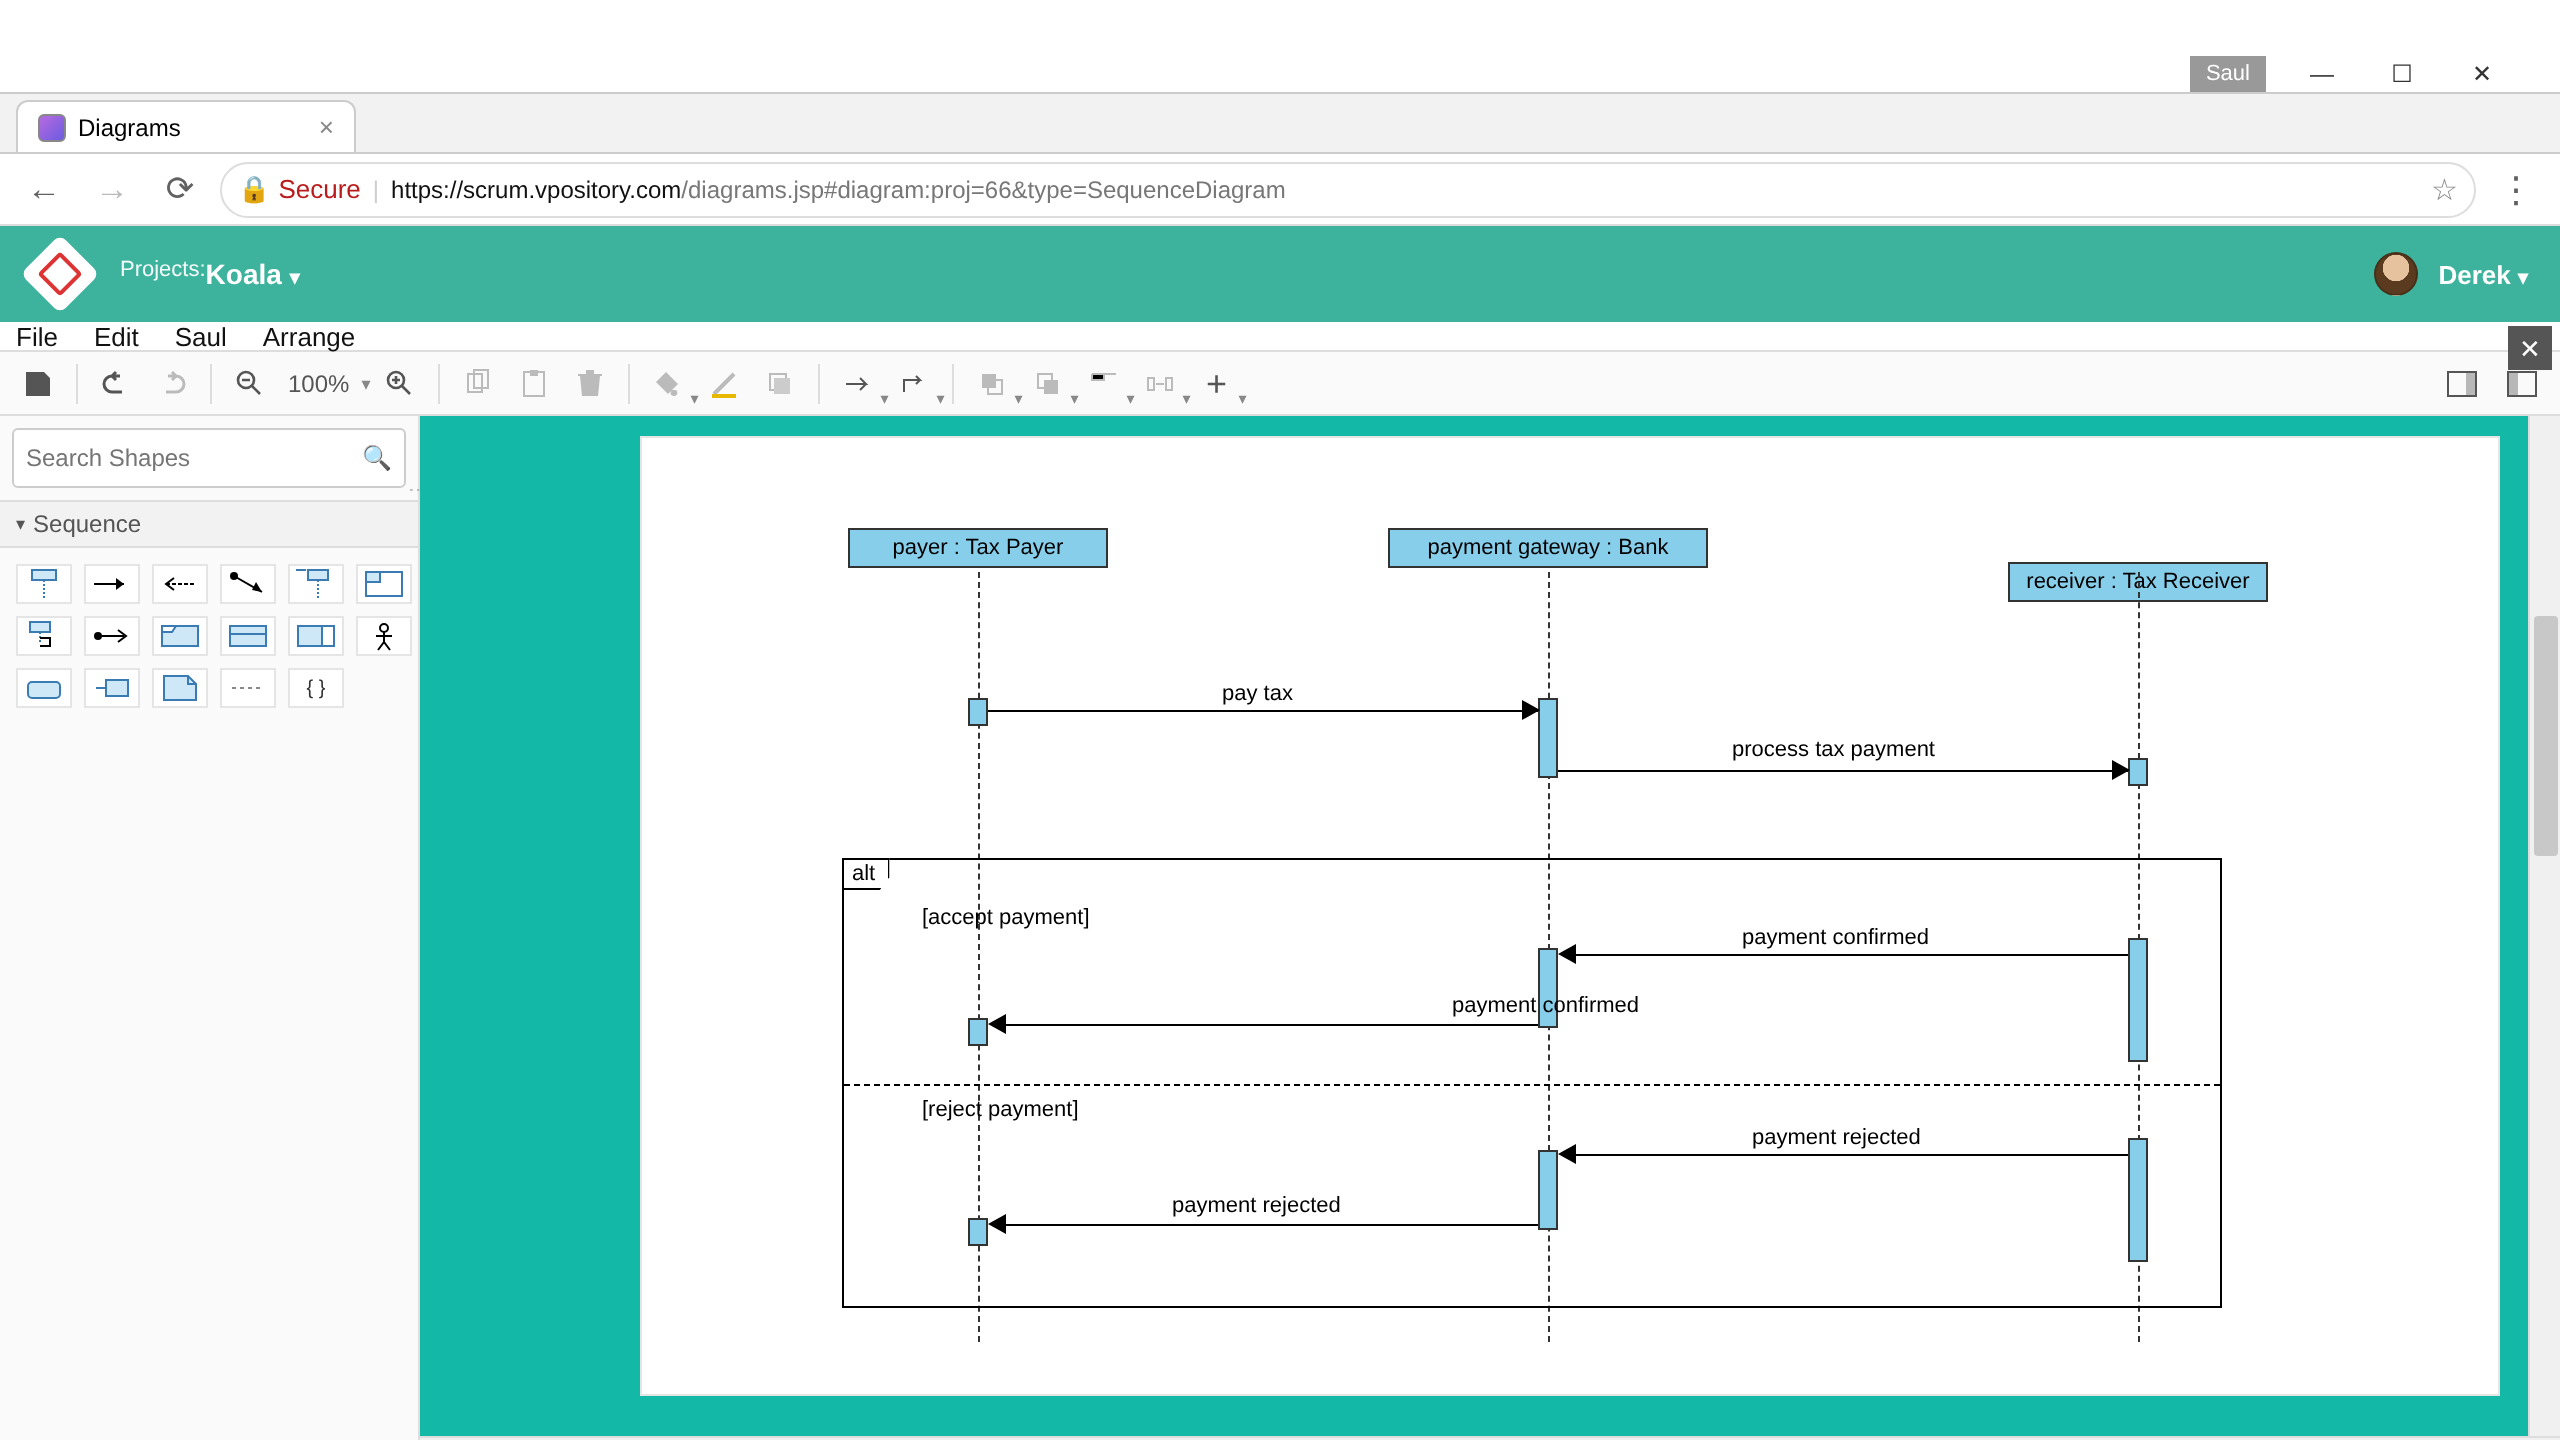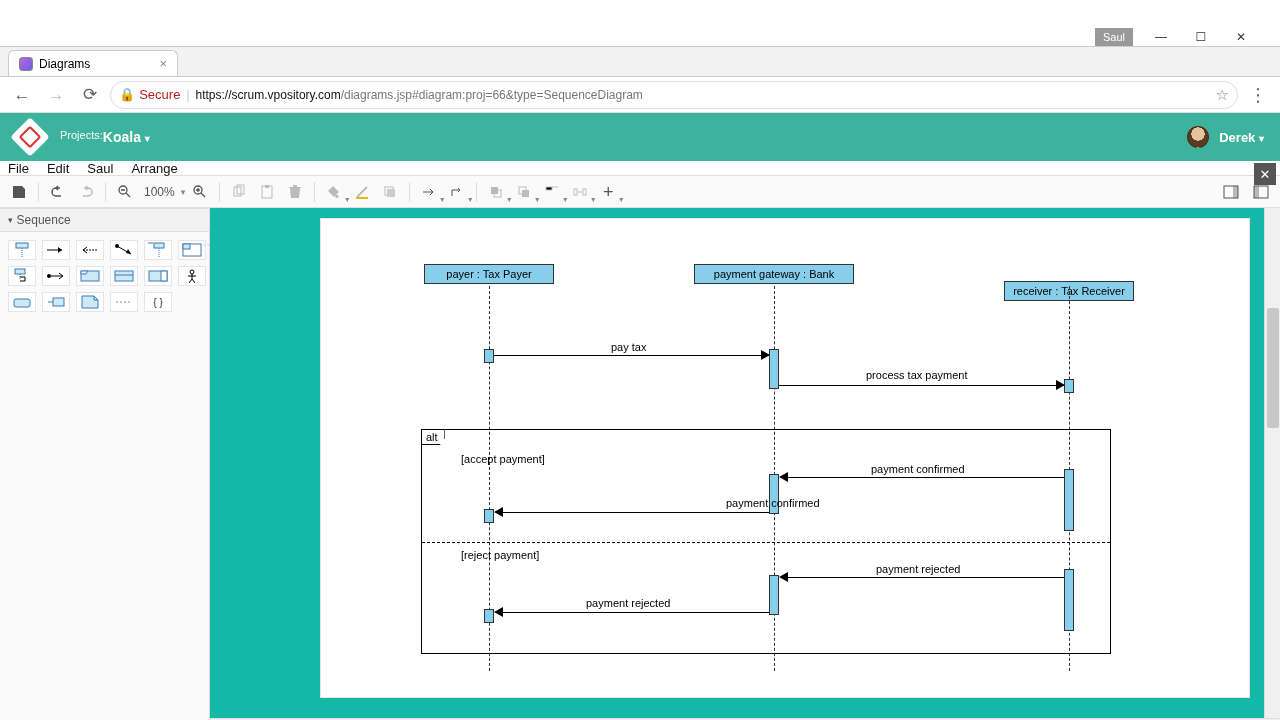--- a/index.html
+++ b/index.html
@@ -264,20 +264,24 @@
         <svg viewBox="0 0 16 16">
           <rect x="1" y="2" width="14" height="12" fill="none" stroke="currentColor"></rect>
           <rect x="1" y="2" width="5" height="12" fill="currentColor" opacity=".4"></rect>
         </svg>
       </div>
   </div>
 </div>
 
 <div class="main">
   <div class="left-panel">
+    <div class="search-box">
+      <input placeholder="Search Shapes" style="">
+      <span style="color:#888;">🔍</span>
+    </div>
     <div class="palette-hdr">
       <span style="font-size:9px;">▾</span>
       <span>Sequence</span>
     </div>
     <div class="palette-grid">
       <div class="shape-cell">
           <svg viewBox="0 0 22 16">
             <rect x="5" y="1" width="12" height="5" fill="#cfe8f7" stroke="#3b7bb3"></rect>
             <line x1="11" y1="6" x2="11" y2="15" stroke="#3b7bb3" stroke-dasharray="1 1"></line>
           </svg>

